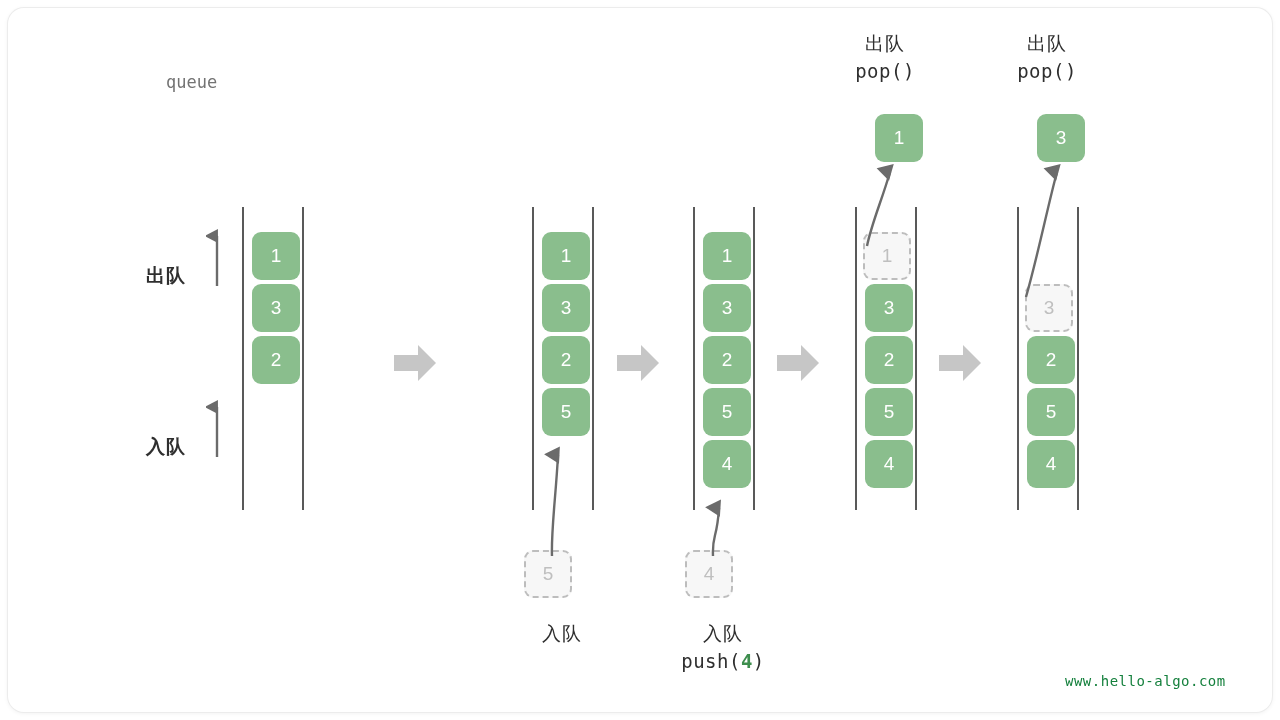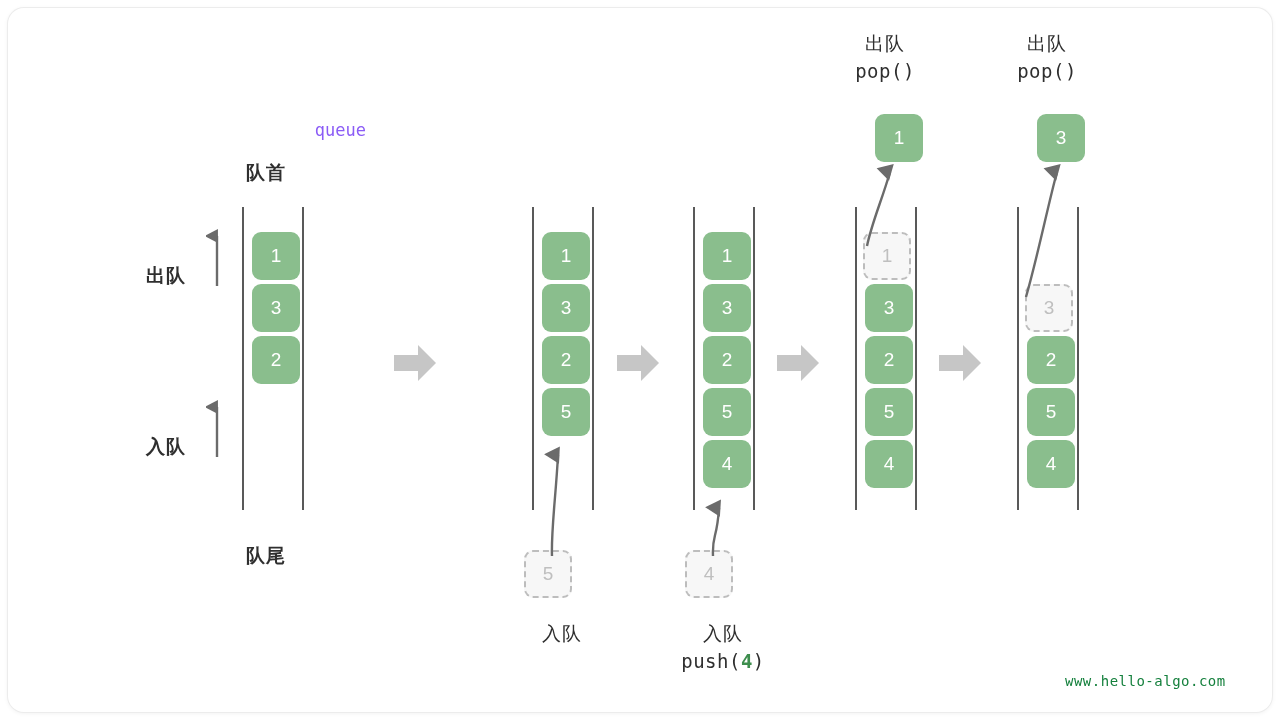--- a/index.html
+++ b/index.html
@@ -34,24 +34,23 @@
     font-size: 23px;
     font-weight: bold;
     color: #4E9D5B;
     text-align: center;
     letter-spacing: 1px;
     white-space: nowrap;
   }
   .title-en {
     font-family: "DejaVu Sans Mono", "Liberation Mono", monospace;
     font-size: 17px;
-    color: #8b5cf6;
-    text-align: right;
-    white-space: nowrap;
-    margin-top: 48px;
+    color: #737373;
+    text-align: left;
+    white-space: nowrap;
   }
 
   .head-label {
     font-size: 19px;
     font-weight: bold;
     color: #2F2F2F;
     text-align: center;
     white-space: nowrap;
     letter-spacing: 1px;
   }
@@ -131,22 +130,20 @@
   }
 </style>
 </head>
 <body>
 
 <div id="canvas">
   <div class="card"></div>
 
   <div class="abs title-en" style="left:166px; top:72px; width:200px;">queue</div>
 
-  <div class="abs head-label" style="left:166px; top:160px; width:200px;">队首</div>
-  <div class="abs head-label" style="left:166px; top:543px; width:200px;">队尾</div>
 
   <div class="abs side-label" style="left:146px; top:263px;">出队</div>
   <div class="abs side-label" style="left:146px; top:434px;">入队</div>
 
   <svg class="abs" style="left:206px; top:228px;" width="22" height="60">
     <defs>
       <marker id="upHead" markerWidth="7" markerHeight="7" refX="3.2" refY="5.6" orient="auto">
         <path d="M0.3,6 L3.2,0.4 L6.1,6 Z" fill="#6B6B6B"></path>
       </marker>
     </defs>

